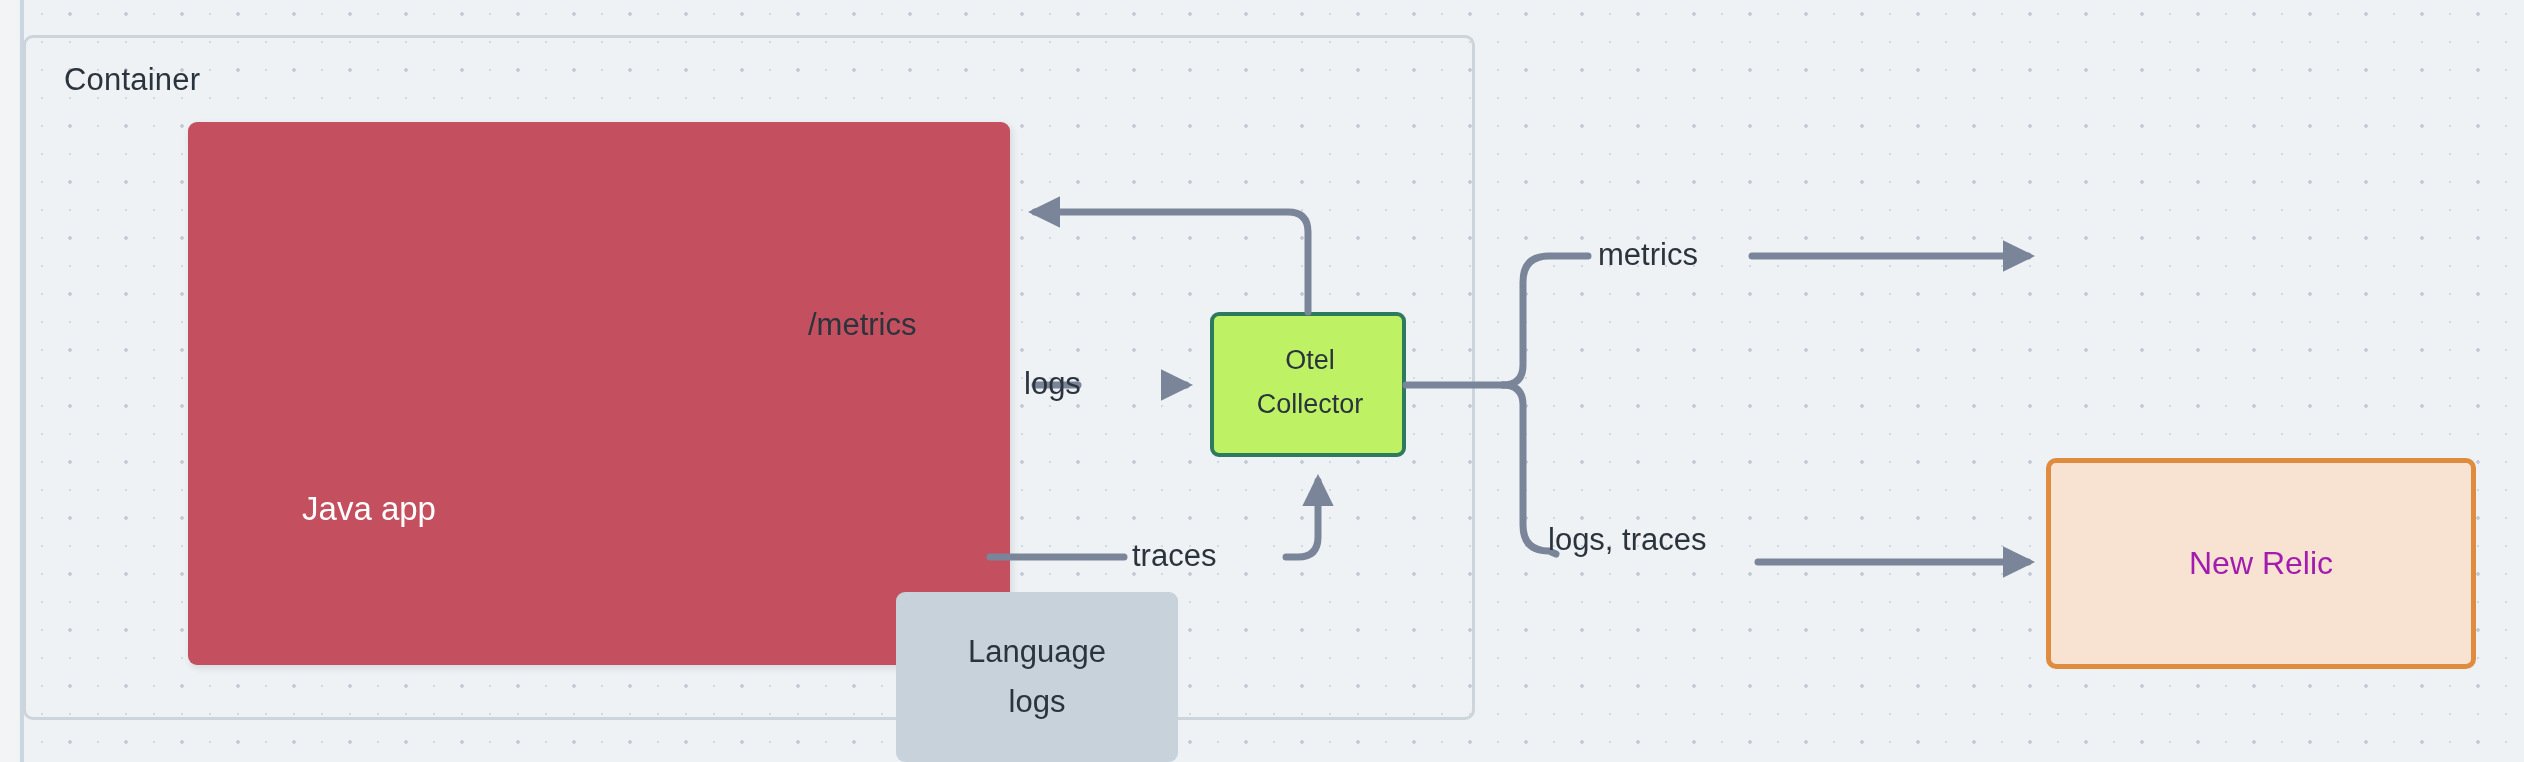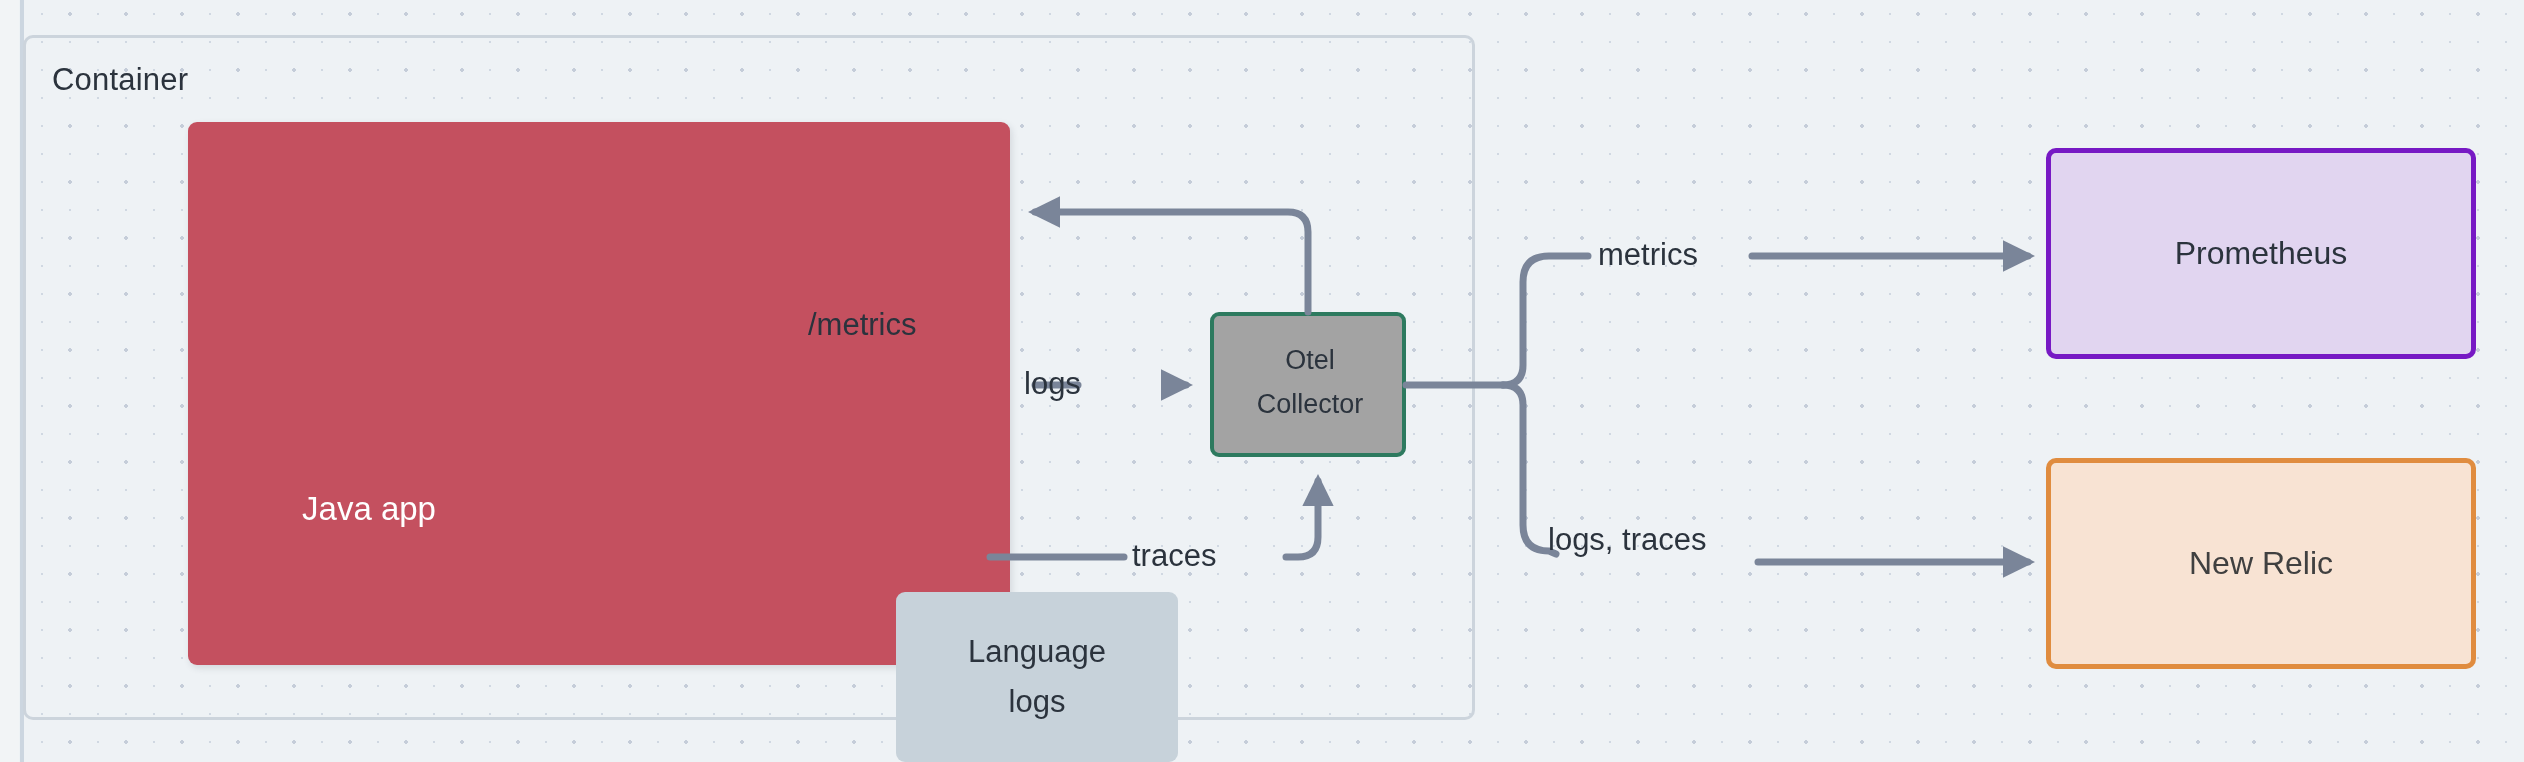--- a/index.html
+++ b/index.html
@@ -44,21 +44,21 @@
     position: absolute;
     left: 23px; top: 35px;
     width: 1452px; height: 685px;
     border: 3px solid #ccd4dc;
     border-radius: 10px;
     box-sizing: border-box;
     background: transparent;
   }
   #container-label {
     position: absolute;
-    left: 52px; top: 62px;
+    left: 64px; top: 62px;
     font-size: 31px;
     color: #2b333d;
     letter-spacing: 0.2px;
     white-space: nowrap;
   }
   
   #java-app {
     position: absolute;
     left: 188px; top: 122px;
     width: 822px; height: 543px;
@@ -98,21 +98,21 @@
     text-align: center;
     font-size: 31px;
     line-height: 50px;
     color: #2b333d;
   }
   
   #otel-collector {
     position: absolute;
     left: 1210px; top: 312px;
     width: 196px; height: 145px;
-    background: #a3a3a3;
+    background: #bef264;
     border: 4px solid #2d7a5f;
     border-radius: 9px;
     box-sizing: border-box;
   }
   #otel-collector-label {
     position: absolute;
     left: 0; top: 22px;
     width: 192px;
     text-align: center;
     font-size: 27px;
@@ -150,21 +150,21 @@
     box-sizing: border-box;
   }
   #newrelic-label {
     position: absolute;
     left: 0; top: 0;
     width: 420px; height: 201px;
     display: flex;
     align-items: center;
     justify-content: center;
     font-size: 32px;
-    color: #404040;
+    color: #a21caf;
     border-radius: 17px;
   }
   
   #connectors {
     position: absolute;
     left: 0; top: 0;
     width: 2524px; height: 762px;
     pointer-events: none;
   }
   .edge-label {
@@ -198,23 +198,20 @@
     </div>
   </div>
 
   <div id="otel-collector">
     <div id="otel-collector-label">
       <div>Otel</div>
       <div>Collector</div>
     </div>
   </div>
 
-  <div id="prometheus">
-    <div id="prometheus-label">Prometheus</div>
-  </div>
 
   <div id="newrelic">
     <div id="newrelic-label">New Relic</div>
   </div>
 
   <svg id="connectors" viewBox="0 0 2524 762" width="2524" height="762">
     <defs>
       <marker id="arrow-right" markerWidth="5" markerHeight="5" refX="3.6" refY="2.5" orient="auto" markerUnits="strokeWidth">
         <path d="M0,0.25 L4.6,2.5 L0,4.75 Z" fill="#7a8599"></path>
       </marker>

